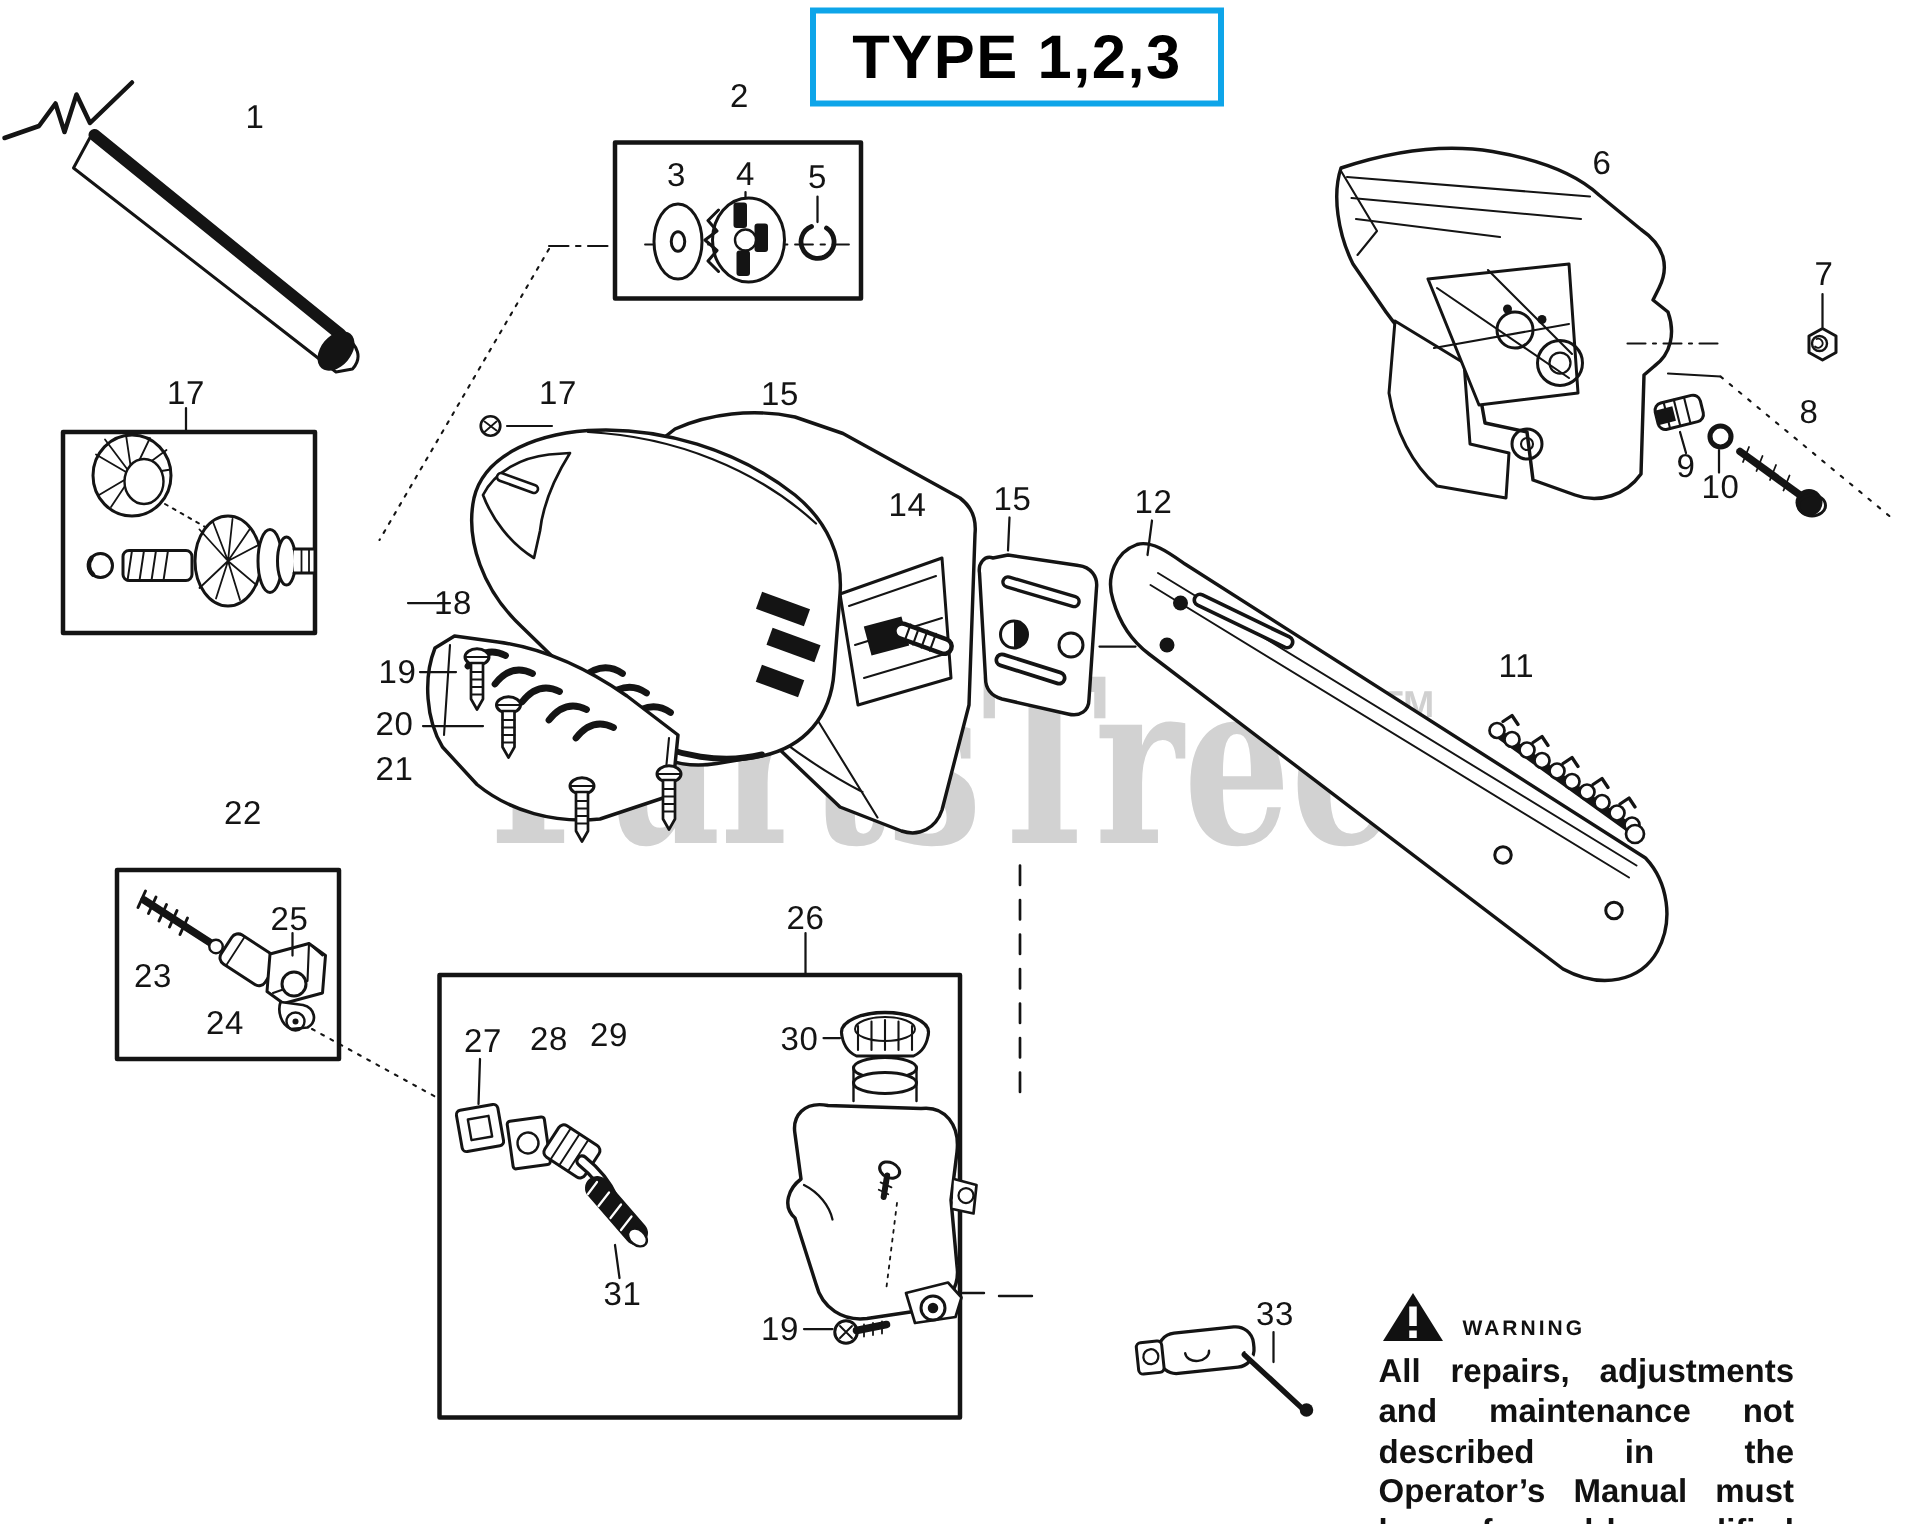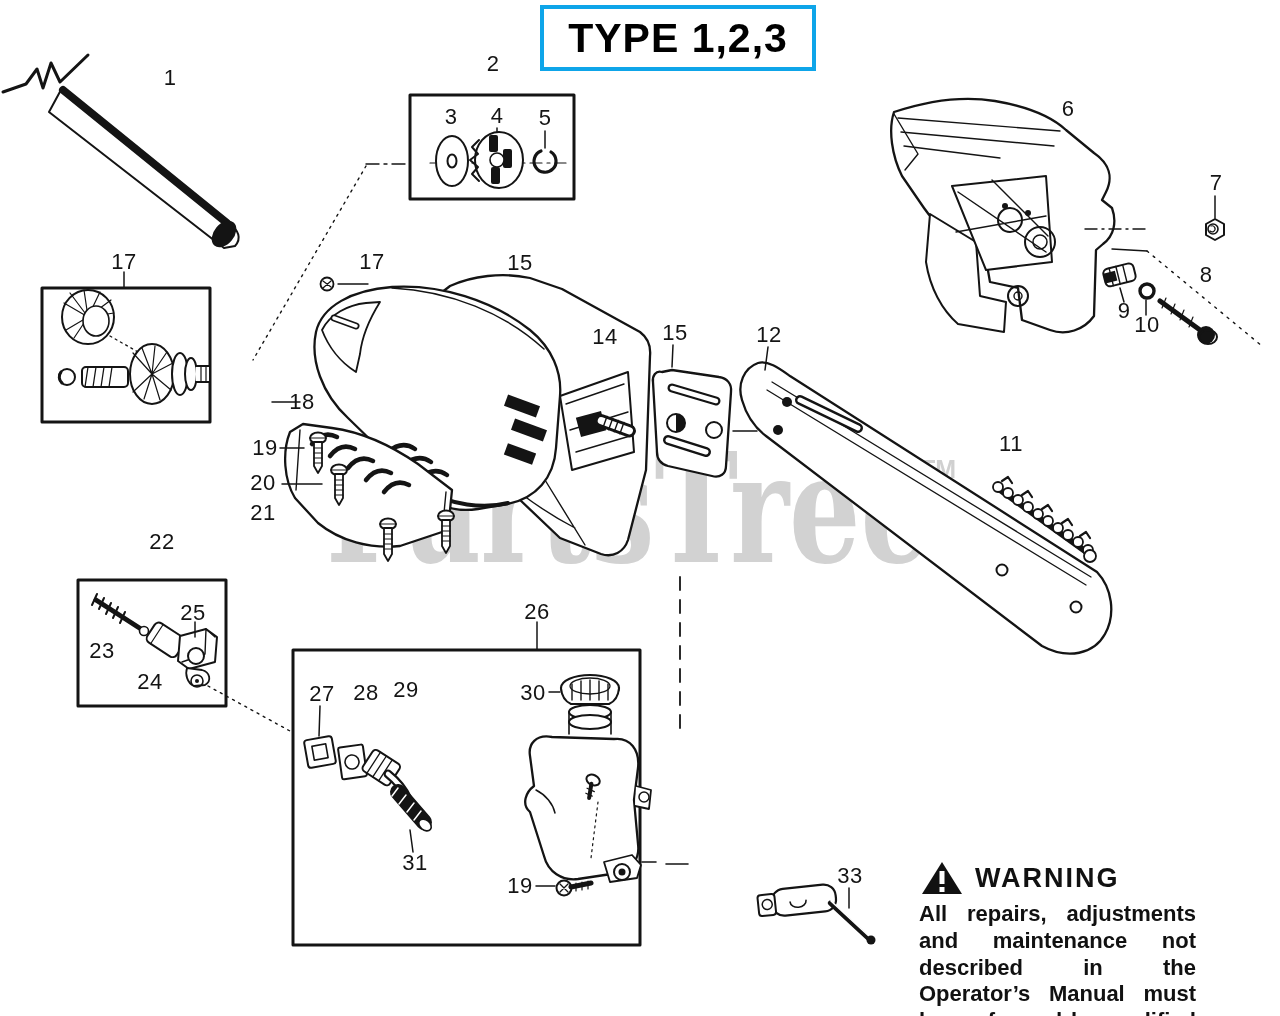--- a/index.html
+++ b/index.html
@@ -6,21 +6,21 @@
   #canvas{position:relative;width:1280px;height:1016px;background:#fff;overflow:hidden;
           font-family:"Liberation Sans",sans-serif;}
   #art{position:absolute;left:0;top:0;}
   .callout{position:absolute;transform:translate(-50%,-50%);
            font:22px "Liberation Sans",sans-serif;color:#141414;letter-spacing:.5px;}
   .title-box{position:absolute;left:540px;top:5px;width:268px;height:58px;
              border:4px solid #0ea5e9;display:flex;align-items:center;justify-content:center;
              font-size:41px;font-weight:bold;color:#000;letter-spacing:1px;background:#fff;}
   .warning{position:absolute;left:919px;top:861px;width:277px;color:#111;}
   .warn-head{display:flex;align-items:flex-end;gap:12px;padding-left:2px;}
-  .warn-title{font-size:27px;font-weight:bold;letter-spacing:2px;line-height:1;padding-bottom:3px;}
+  .warn-title{font-size:14px;font-weight:bold;letter-spacing:2px;line-height:1;padding-bottom:3px;}
   .warn-body{margin:6px 0 0 0;font-size:22px;font-weight:bold;line-height:1.22;
              text-align:justify;color:#111;}
 </style>
 </head>
 <body>
 
 <div id="canvas">
 
   <svg id="art" width="1280" height="1016" viewBox="0 0 1280 1016">
 

